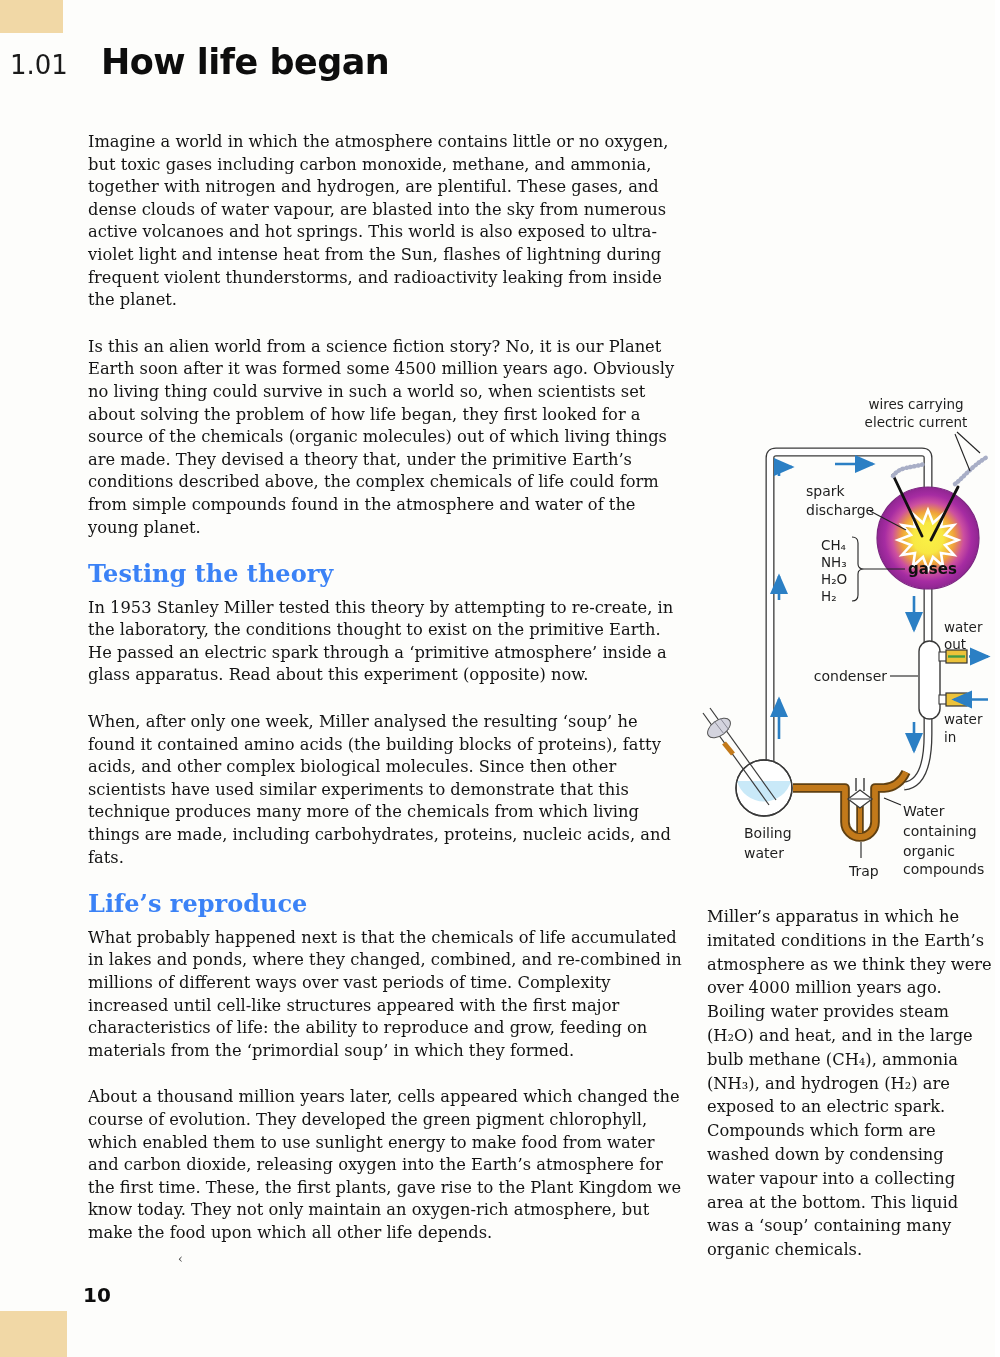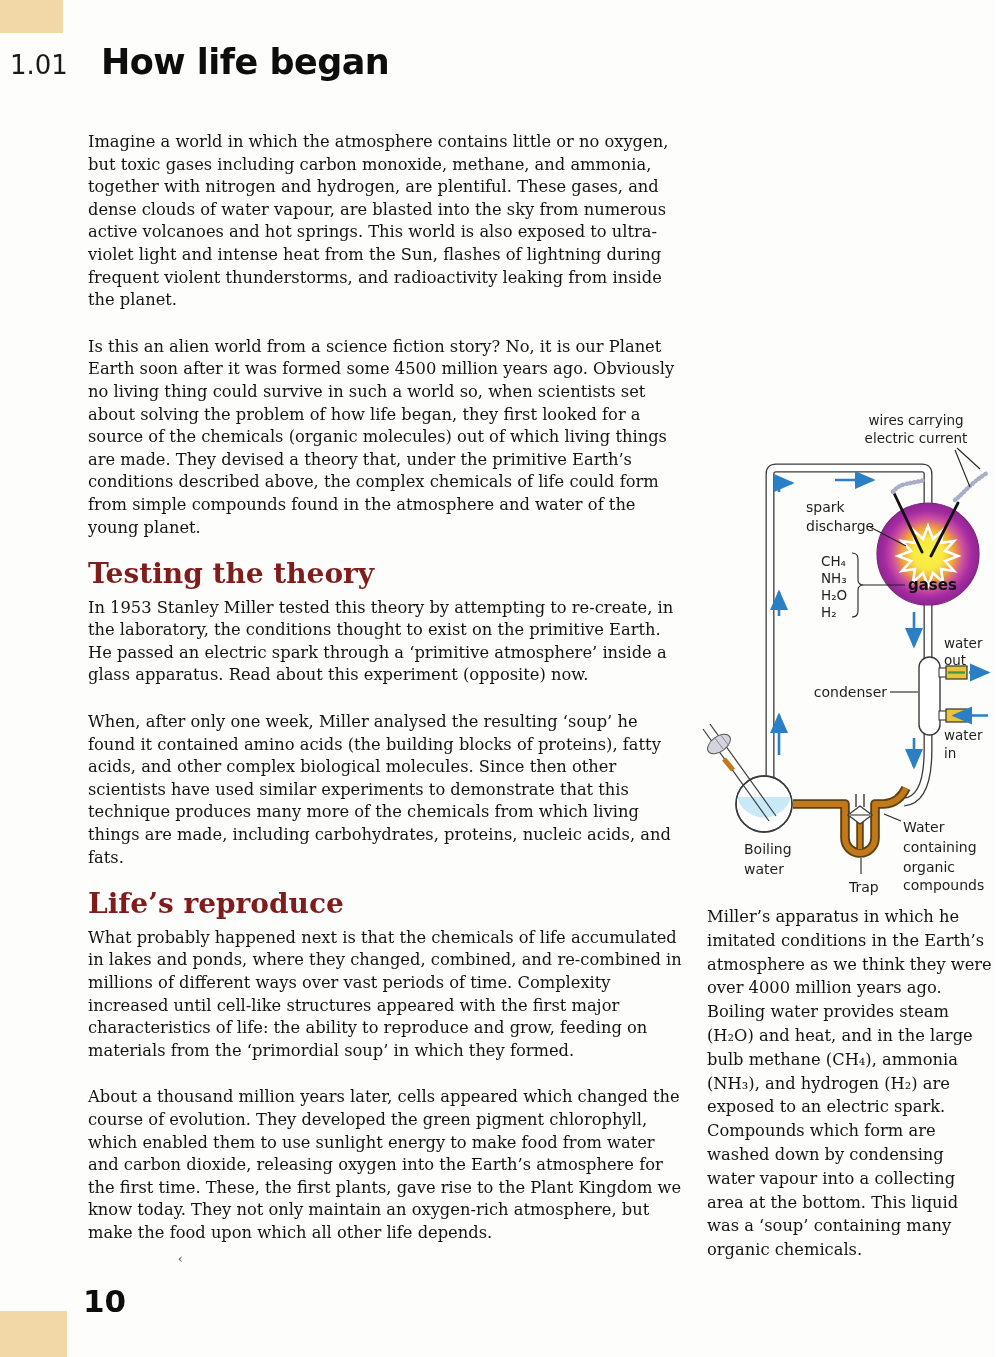--- a/index.html
+++ b/index.html
@@ -7,25 +7,25 @@
         font-family:"DejaVu Serif", serif;color:#141414;}
   .corner{position:absolute;background:#f1d8a6;}
   .corner-top{left:0;top:0;width:63px;height:33px;}
   .corner-bottom{left:0;bottom:0;width:67px;height:46px;}
   .header{position:absolute;left:10px;top:42px;display:flex;align-items:baseline;gap:13px;}
   .section-num{font-family:"DejaVu Sans", sans-serif;font-size:26px;font-weight:400;color:#1a1a1a;}
   .page-title{font-family:"DejaVu Sans", sans-serif;font-size:35px;font-weight:bold;
               letter-spacing:-0.5px;color:#0d0d0d;margin-left:20px;}
   .body-col{position:absolute;left:88px;top:131px;width:601px;font-size:16.3px;line-height:22.6px;}
   .body-col p{margin:0 0 24px 0;}
-  .body-col h2{font-family:"DejaVu Serif", serif;font-size:28px;font-weight:bold;margin:8px 0 11px 0;color:#7f1d1d;}
-  .figure-wrap{position:absolute;left:700px;top:408px;width:300px;height:500px;}
+  .body-col h2{font-family:"DejaVu Serif", serif;font-size:24px;font-weight:bold;margin:8px 0 11px 0;color:#3b82f6;}
+  .figure-wrap{position:absolute;left:700px;top:392px;width:300px;height:500px;}
   .caption{position:absolute;left:707px;top:905px;width:287px;font-size:16.3px;line-height:23.8px;}
   .page-num{position:absolute;left:83px;top:1283px;font-family:"DejaVu Sans", sans-serif;
-            font-weight:bold;font-size:31px;color:#0d0d0d;}
+            font-weight:bold;font-size:20px;color:#0d0d0d;}
   .stray{position:absolute;left:178px;top:1252px;font-size:12px;color:#444;}
   .lbl{font-family:"DejaVu Sans", sans-serif;font-size:13.5px;fill:#1e1e1e;}
   .lbl-lg{font-family:"DejaVu Sans", sans-serif;font-size:14px;fill:#1e1e1e;}
   .lbl-gases{font-family:"DejaVu Sans", sans-serif;font-size:15px;font-weight:600;fill:#101010;}
 </style>
 </head>
 <body>
 
 <div class="page">
 

